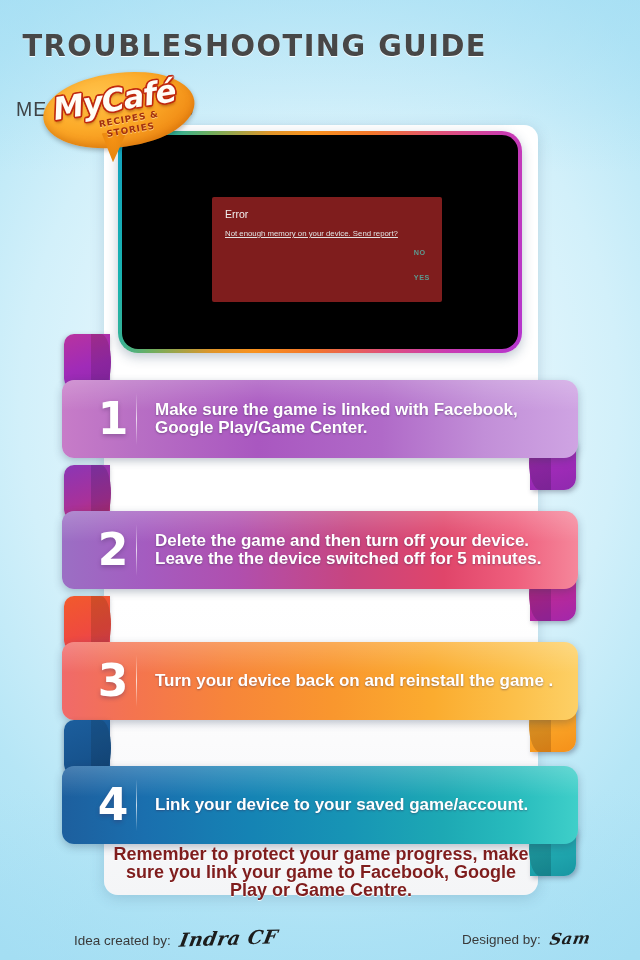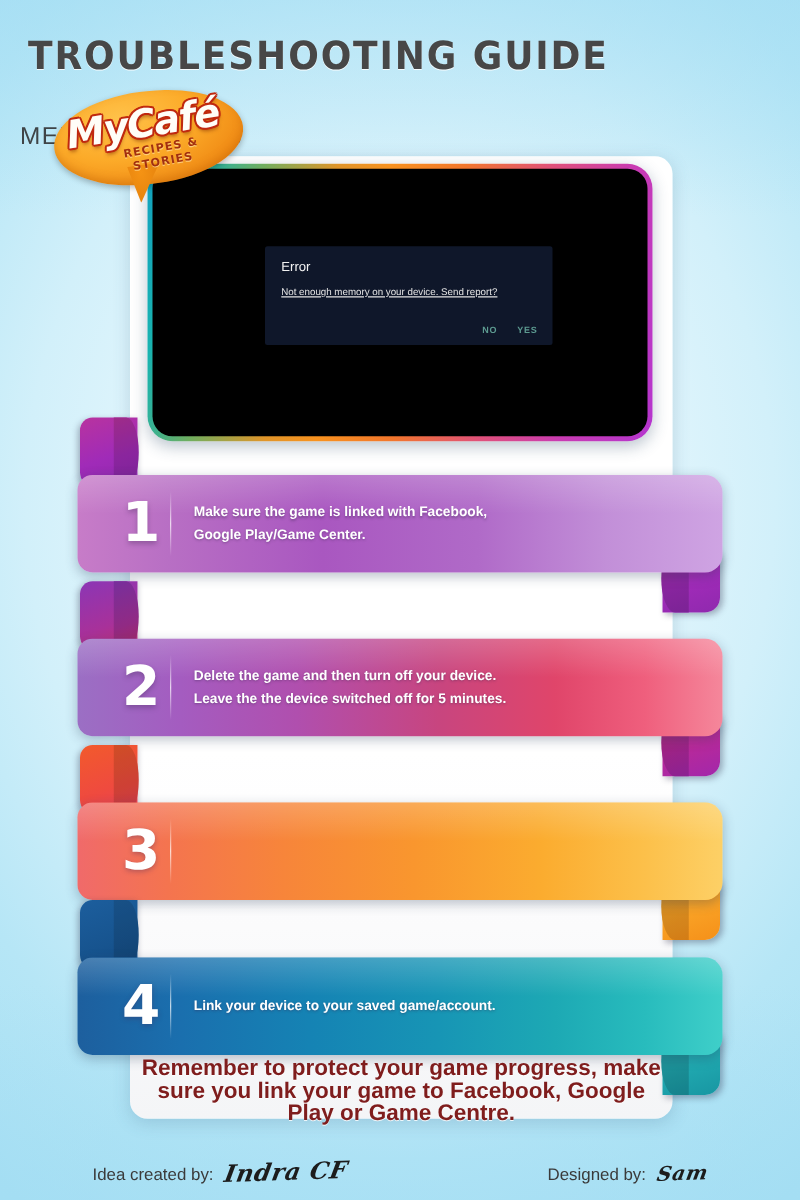--- a/index.html
+++ b/index.html
@@ -89,35 +89,35 @@
     background:linear-gradient(105deg,#12a0c0 0%,#19b3b0 9%,#6fae5f 20%,#e0952a 33%,#f8921f 42%,#f2762c 55%,#e0517a 70%,#c93bb2 84%,#b435cf 100%);
     box-shadow:0 4px 12px rgba(40,70,100,.3);
     box-sizing:border-box;
   }
   #screen{
     width:100%;height:100%;border-radius:16px;background:#000;
     position:relative;overflow:hidden;
   }
   
   #dialog{
-    position:absolute;left:90px;top:62px;width:230px;height:79px;
-    background:#0f172a;border-radius:2px;
+    position:absolute;left:90px;top:62px;width:230px;height:105px;
+    background:#7f1d1d;border-radius:2px;
     box-shadow:0 2px 6px rgba(0,0,0,.6);
     font-family:"Liberation Sans",sans-serif;
   }
   .dlg-title{
     position:absolute;left:13px;top:11px;
     font-size:10.5px;color:#f1f1f1;font-weight:normal;
   }
   .dlg-body{
     position:absolute;left:13px;top:31px;width:206px;
     font-size:7.8px;color:#e2e2e2;line-height:11px;text-decoration:underline;
   }
   .dlg-actions{
-    position:absolute;right:12px;bottom:8px;display:flex;gap:16px;
+    position:absolute;right:12px;bottom:20px;display:flex;gap:16px;flex-direction:column;
   }
   .dlg-btn{
     font-size:7.2px;letter-spacing:.6px;color:#5c9a90;font-weight:bold;
     cursor:pointer;
   }
 
   
   .step{position:absolute;left:0;width:640px;height:96px;z-index:5;}
   .tail-l{
     position:absolute;left:64px;width:46px;height:56px;top:-30px;
@@ -160,21 +160,21 @@
     position:relative;z-index:2;
     padding-left:28px;box-sizing:border-box;
   }
   .divider{
     width:1px;height:52px;flex:none;
     background:linear-gradient(180deg,rgba(255,255,255,0),rgba(255,255,255,.75),rgba(255,255,255,0));
     position:relative;z-index:2;
   }
   .step-text{
     flex:1;padding-left:18px;padding-right:22px;
-    font-size:11px;font-weight:bold;color:#ffffff;line-height:18px;
+    font-size:17px;font-weight:bold;color:#ffffff;line-height:18px;
     text-shadow:0 1px 2px rgba(60,40,80,.45);
     position:relative;z-index:2;
     white-space:pre-line;
   }
 
   
   #step-1 .band{background:linear-gradient(90deg,#c77cc8 0%,#b86fc4 14%,#a957c0 38%,#b06ac8 62%,#c28fd8 82%,#cfa4e3 100%);}
   #step-1 .tail-l,#step-1 .tail-r{background:linear-gradient(160deg,#b8339f 0%,#a02bb8 55%,#8f29ae 100%);}
   #step-2 .band{background:linear-gradient(90deg,#9b6fc4 0%,#a45cc0 16%,#b04fae 34%,#c8457f 56%,#e0456a 74%,#ef5f7d 88%,#f5879b 100%);}
   #step-2 .tail-l{background:linear-gradient(160deg,#8b36b5 0%,#a8319a 60%,#c22f6d 100%);}
@@ -200,21 +200,21 @@
     display:flex;align-items:center;
   }
   .credit{display:flex;align-items:baseline;gap:9px;}
   .credit-label{font-size:13.5px;color:#3a3a3a;}
   .credit-sign{
     font-family:"DejaVu Serif",serif;font-style:italic;font-weight:bold;
     font-size:19px;color:#1c1c1c;letter-spacing:.5px;
     transform:skewX(-12deg) rotate(-2deg);
   }
   #credit-idea{position:absolute;left:74px;}
-  #credit-design{position:absolute;left:438px;justify-content:flex-end;}
+  #credit-design{position:absolute;left:462px;justify-content:flex-end;}
   #credit-design .credit-sign{font-size:16px;}
 </style>
 </head>
 <body>
 
 <div id="bg"></div>
 
 <div id="header">
   <h1 class="main-title">TROUBLESHOOTING GUIDE</h1>
   <h2 class="sub-title">MEMORY ISSUES</h2>
@@ -263,20 +263,21 @@
 Leave the the device switched off for 5 minutes.</div>
   </div>
 </div>
 
 <div class="step" id="step-3" style="top:626px">
   <div class="tail-l"></div>
   <div class="tail-r"></div>
   <div class="band">
     <div class="step-num">3</div>
     <div class="divider"></div>
+    <div class="step-text">Turn  your device back on and reinstall the game .</div>
   </div>
 </div>
 
 <div class="step" id="step-4" style="top:750px">
   <div class="tail-l"></div>
   <div class="tail-r"></div>
   <div class="band">
     <div class="step-num">4</div>
     <div class="divider"></div>
     <div class="step-text">Link your device to your saved game/account.</div>

